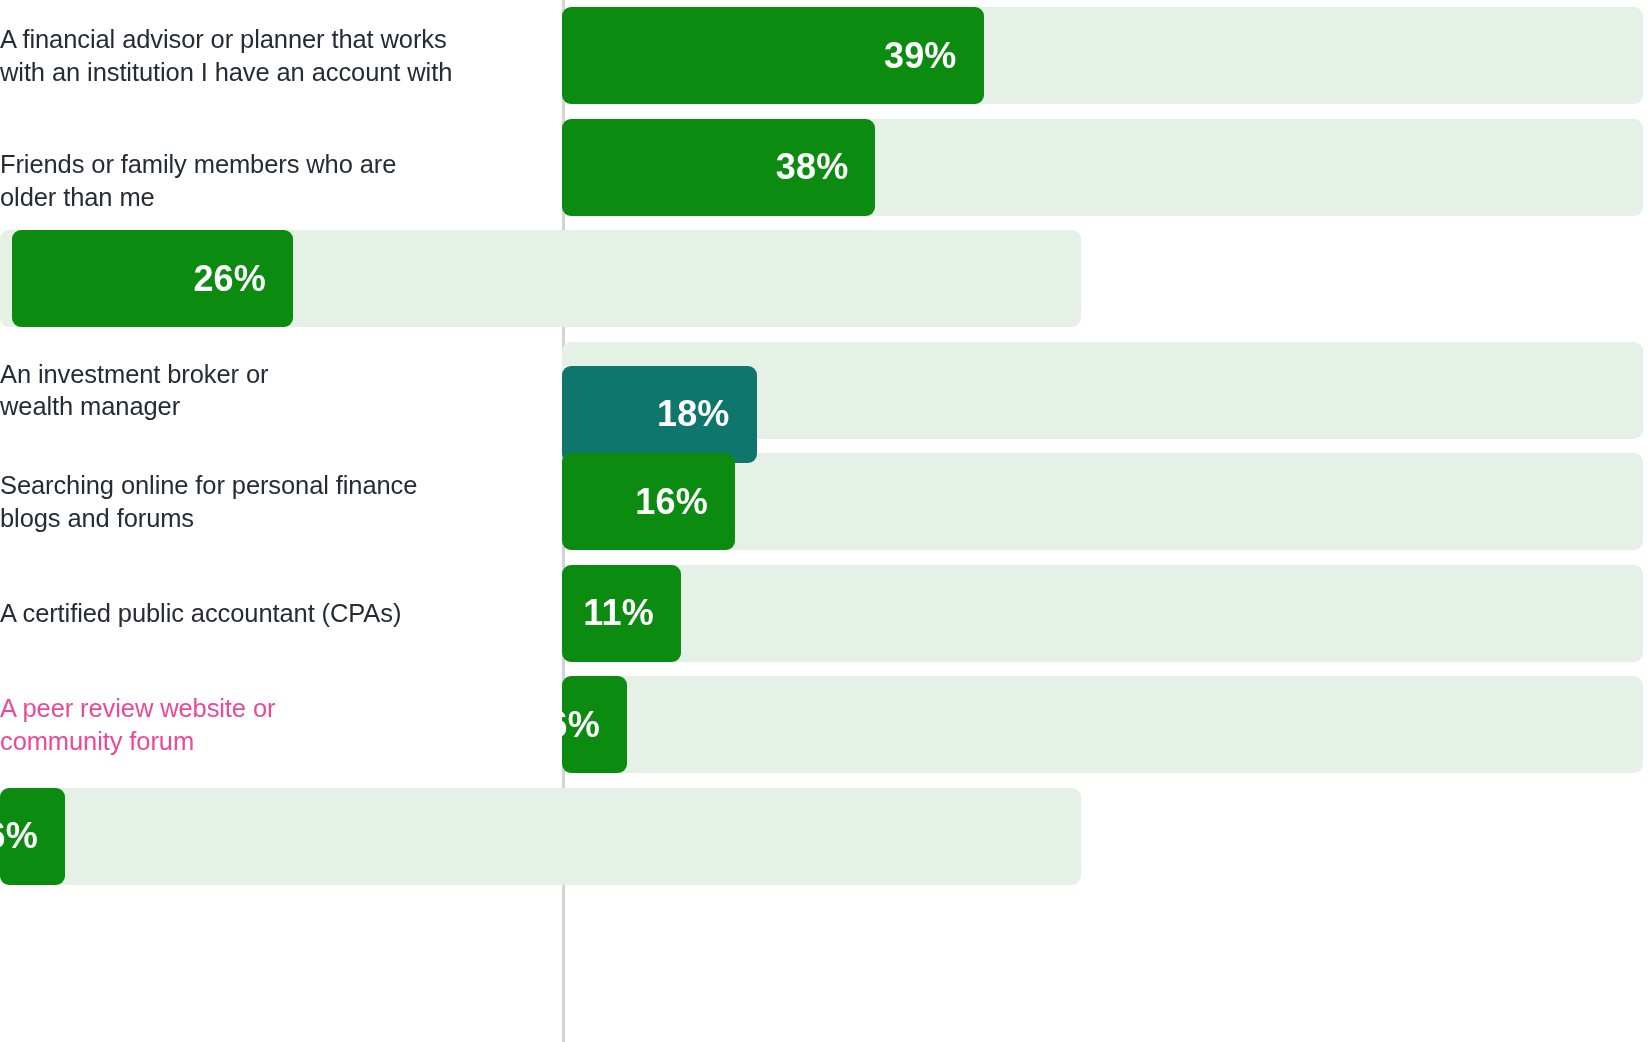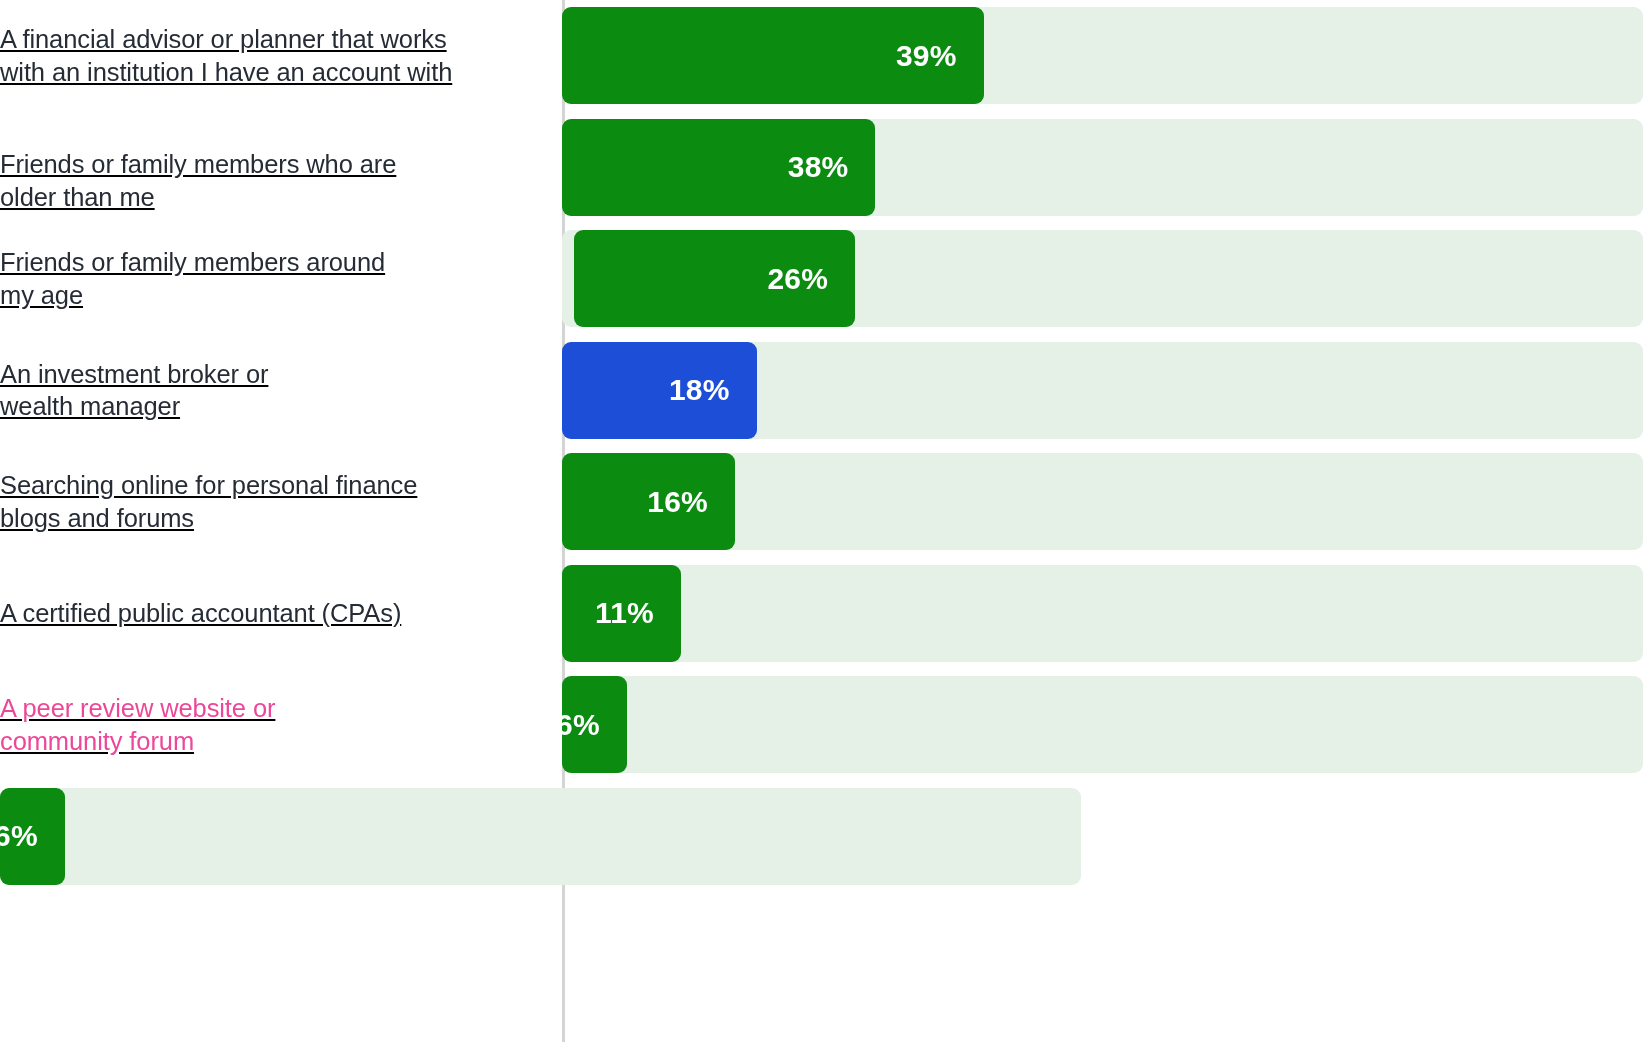--- a/index.html
+++ b/index.html
@@ -32,21 +32,20 @@
 
   #rows {
     position: absolute;
     left: 0;
     top: 0;
     width: 1650px;
     height: 892px;
     display: flex;
     flex-direction: column;
     z-index: 2;
-    text-decoration: underline;
   }
 
   .bar-row {
     position: relative;
     flex: 1 1 0;
     display: flex;
     align-items: stretch;
     width: 100%;
   }
 
@@ -93,21 +92,21 @@
     border-radius: 9px;
     display: flex;
     align-items: center;
     justify-content: flex-end;
     padding-right: 27px;
     z-index: 2;
   }
 
   .bar-value {
     color: #ffffff;
-    font-size: 30px;
+    font-size: 36px;
     font-weight: bold;
     letter-spacing: 0.2px;
     white-space: nowrap;
   }
 </style>
 </head>
 <body>
 
 <div id="chart-root" style="background: rgb(255, 255, 255);">
 
@@ -137,41 +136,37 @@
       <div class="row-plot-cell">
         <div class="track" style="background: rgb(229, 240, 230);">
           <div class="bar" style="width: 313.49px; background: rgb(11, 139, 16);">
             <span class="bar-value" style="color: rgb(255, 255, 255);">38%</span>
           </div>
         </div>
       </div>
     </div>
 
     <div class="bar-row">
-      <div class="row-label-cell">
-        <div class="row-label" style="color: rgb(38, 44, 54);">Friends or family members around
-my age</div>
-      </div>
       <div class="row-plot-cell">
         <div class="track" style="background: rgb(229, 240, 230);">
           <div class="bar" style="width: 281.06px; background: rgb(11, 139, 16); margin-left: 12px;">
             <span class="bar-value" style="color: rgb(255, 255, 255);">26%</span>
           </div>
         </div>
       </div>
     </div>
 
     <div class="bar-row">
       <div class="row-label-cell">
         <div class="row-label" style="color: rgb(38, 44, 54);">An investment broker or
 wealth manager</div>
       </div>
       <div class="row-plot-cell">
         <div class="track" style="background: rgb(229, 240, 230);">
-          <div class="bar" style="width: 194.58px; background: #1d4ed8;">
+          <div class="bar" style="width: 194.58px; background: #0f766e; margin-top: 24px;">
             <span class="bar-value" style="color: rgb(255, 255, 255);">18%</span>
           </div>
         </div>
       </div>
     </div>
 
     <div class="bar-row">
       <div class="row-label-cell">
         <div class="row-label" style="color: rgb(38, 44, 54);">Searching online for personal finance
 blogs and forums</div>

